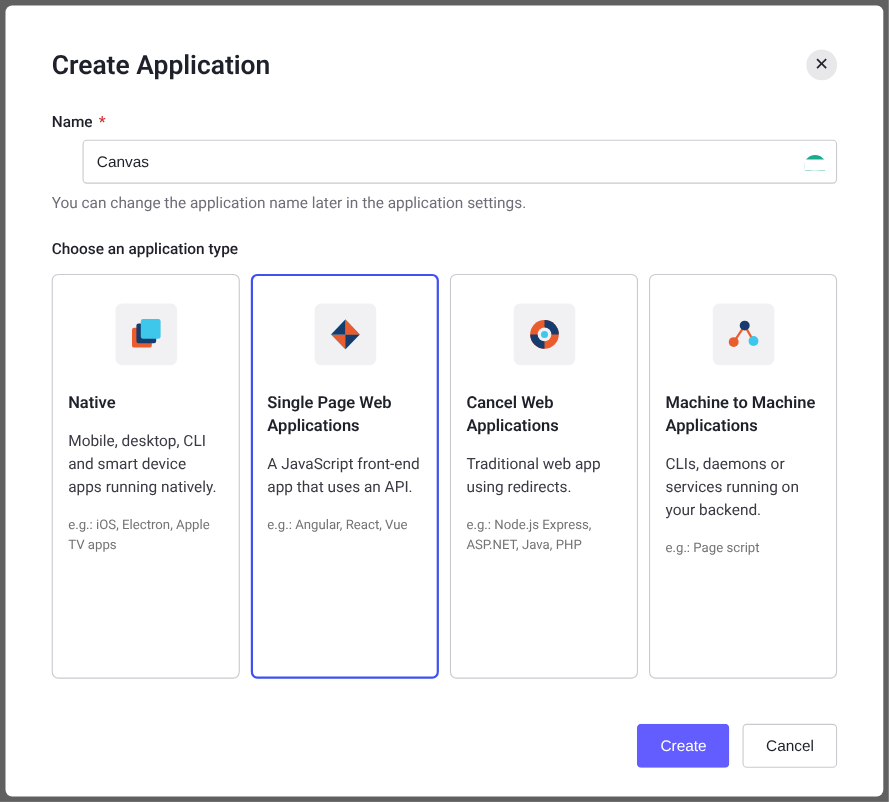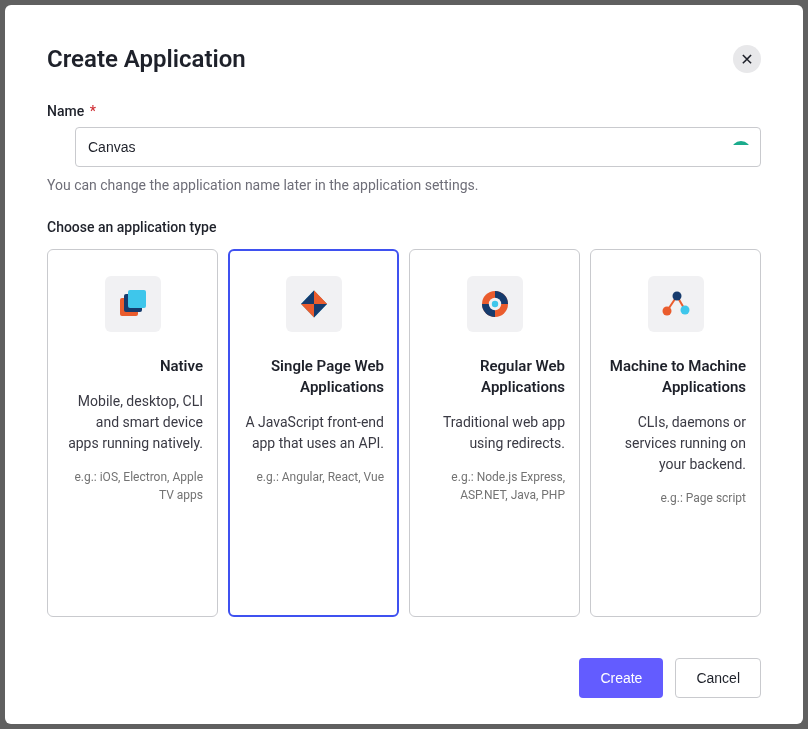--- a/index.html
+++ b/index.html
@@ -93,21 +93,21 @@
     }
     .cards {
       display: flex;
       gap: 10px;
     }
     .card {
       flex: 1;
       border: 1px solid #c9cace;
       border-radius: 6px;
       padding: 26px 14px 18px 14px;
-      text-align: right;
+      text-align: left;
       cursor: pointer;
       min-height: 368px;
     }
     .card.selected {
       border: 2px solid #3f51f0;
       padding: 25px 13px 17px 13px;
     }
     .icon-tile {
       width: 56px;
       height: 56px;
@@ -227,21 +227,21 @@
       <div class="card">
         <div class="icon-tile">
           <svg width="34" height="34" viewBox="0 0 34 34">
             <circle cx="17" cy="17" r="13" fill="#ea5c2d"></circle>
             <path d="M 17 4 A 13 13 0 0 1 30 17 L 17 17 Z" fill="#163b6d"></path>
             <path d="M 17 30 A 13 13 0 0 1 4 17 L 17 17 Z" fill="#163b6d"></path>
             <circle cx="17" cy="17" r="6.2" fill="#f1f1f3"></circle>
             <circle cx="17" cy="17" r="3.2" fill="#3ec6eb"></circle>
           </svg>
         </div>
-        <div class="card-title">Regular Web Applications</div>
+        <div class="card-title">Cancel Web Applications</div>
         <div class="card-desc">Traditional web app using redirects.</div>
         <div class="card-ex">e.g.: Node.js Express, ASP.NET, Java, PHP</div>
       </div>
 
       <div class="card">
         <div class="icon-tile">
           <svg width="34" height="34" viewBox="0 0 34 34">
             <line x1="18" y1="9" x2="8" y2="24" stroke="#ea5c2d" stroke-width="2"></line>
             <line x1="18" y1="9" x2="26" y2="23" stroke="#ea5c2d" stroke-width="2"></line>
             <circle cx="18" cy="9" r="4.5" fill="#163b6d"></circle>

